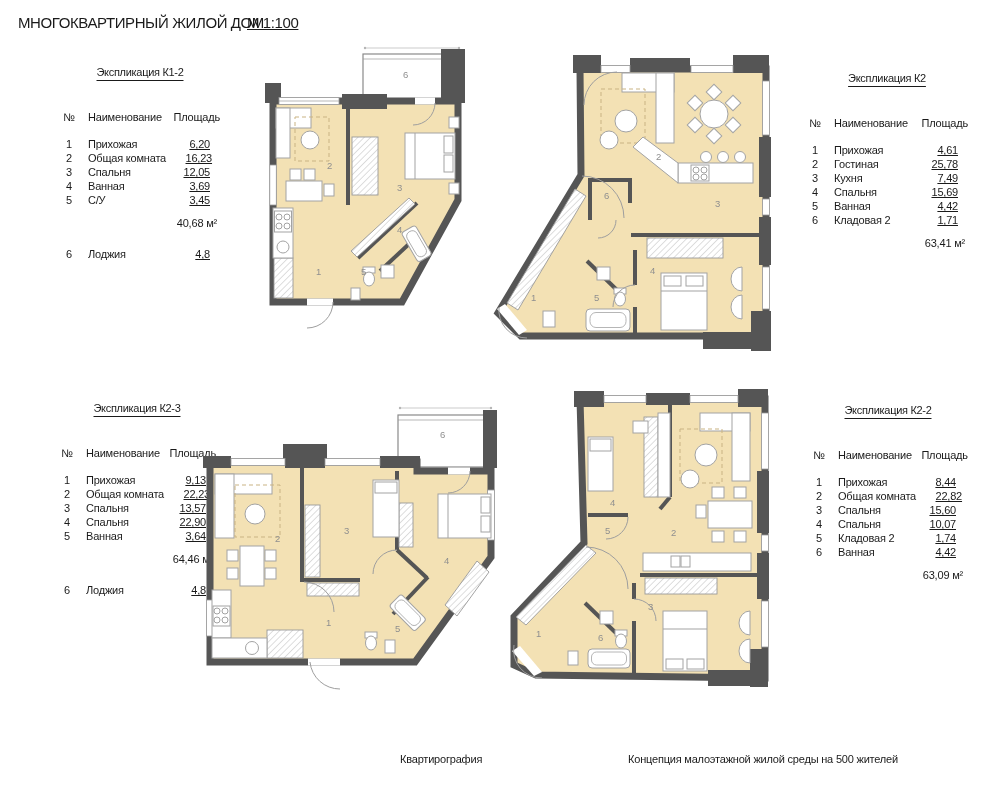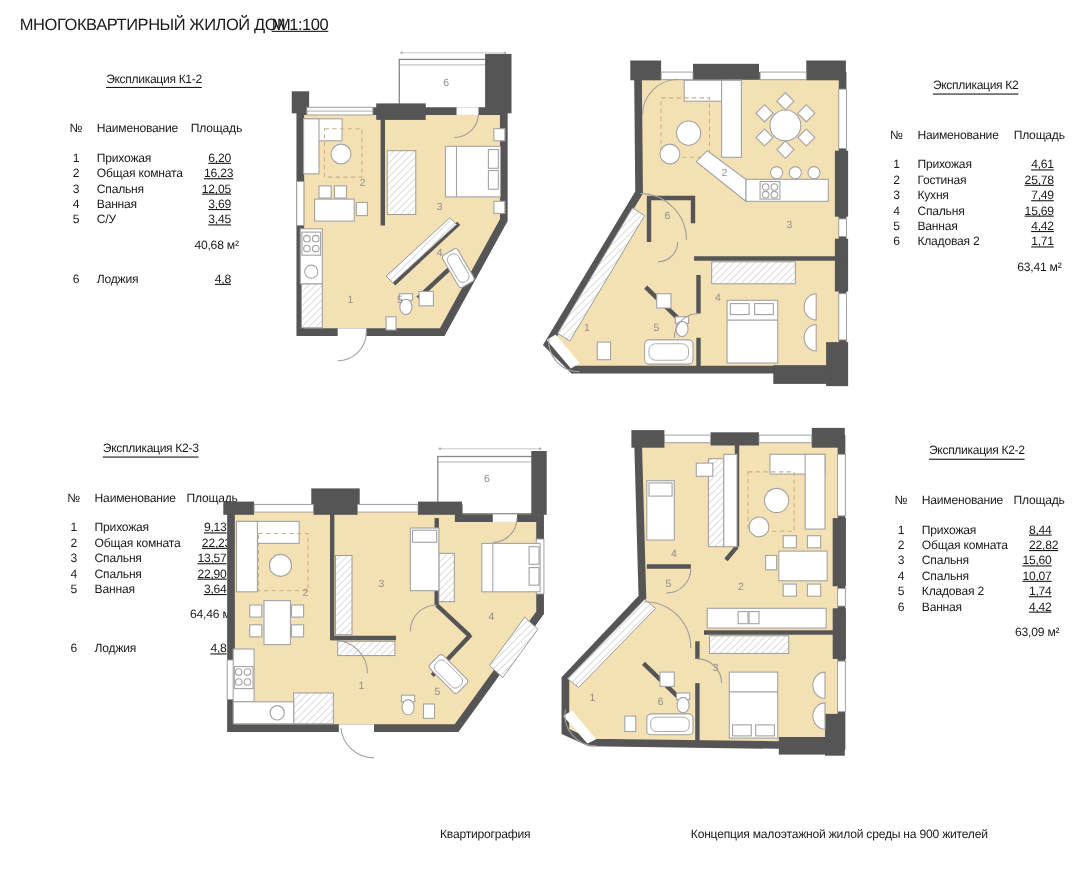--- a/index.html
+++ b/index.html
@@ -528,13 +528,13 @@
     <text class="rl" x="36" y="252">1</text>
     <text class="rl" x="171" y="151">2</text>
     <text class="rl" x="148" y="225">3</text>
     <text class="rl" x="110" y="121">4</text>
     <text class="rl" x="105" y="149">5</text>
     <text class="rl" x="98" y="256">6</text>
   </g>
 </svg>
 
 <div class="abs footer-text" style="left:400px;top:753px;width:120px;">Квартирография</div>
-<div class="abs footer-text" style="left:628px;top:753px;width:250px;">Концепция малоэтажной жилой среды на 900 жителей</div>
+<div class="abs footer-text" style="left:628px;top:753px;width:250px;">Концепция малоэтажной жилой среды на 500 жителей</div>
 
 </body></html>

